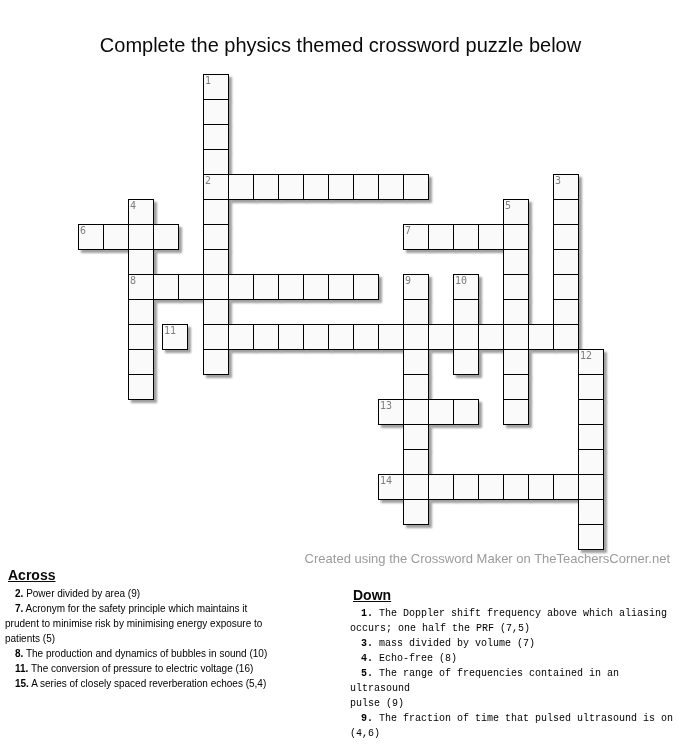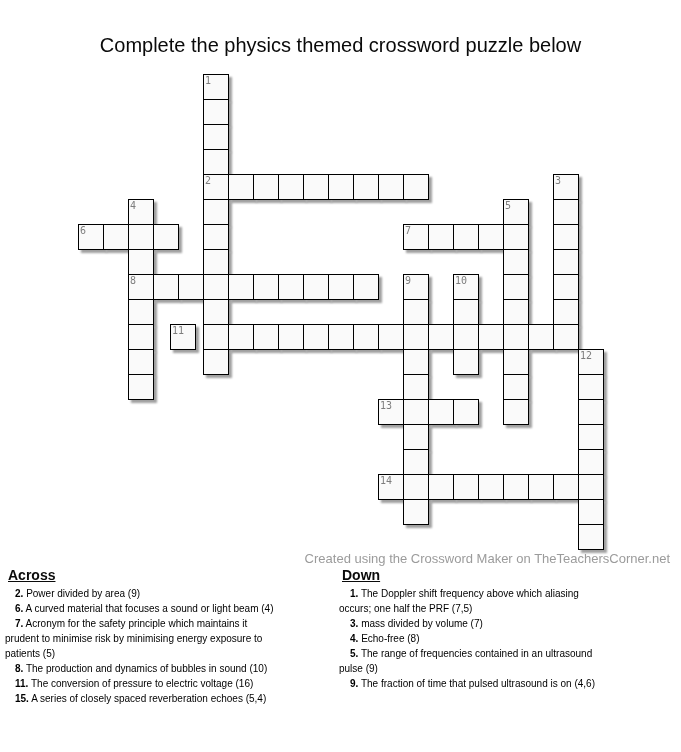--- a/index.html
+++ b/index.html
@@ -21,27 +21,27 @@
     position: absolute; top: 0px; left: 1px;
     font-family: "DejaVu Sans Mono", monospace; font-size: 10px; line-height: 11px;
     color: #7d7d7d;
   }
   .attribution {
     position: absolute; top: 551px; right: 11px;
     font-size: 13px; color: #9b9b9b;
   }
   .clue-col { position: absolute; top: 567px; }
   .clue-col.across { left: 5px;  width: 334px; }
-  .clue-col.down   { left: 339px; width: 324px; }
+  .clue-col.down   { left: 350px; width: 324px; margin-top: 20px; }
   .clue-heading {
     font-size: 14px; font-weight: bold; text-decoration: underline;
     margin: 0 0 3px 3px; color: #0a0a0a;
   }
   .clue { font-size: 10px; line-height: 15px; white-space: pre-line; text-indent: 10px; }
-  .clue-col.down .clue { text-indent: 11px; }
+  .clue-col.down .clue { text-indent: 11px; font-family: Liberation Mono, monospace; }
   .clue b { font-weight: bold; }
 </style>
 </head>
 <body>
 
 <div class="page">
   <h1 class="title">Complete the physics themed crossword puzzle below</h1>
 
   <div class="grid" id="grid">
       <div class="cell" style="left: 125px; top: 0px;">
@@ -111,21 +111,21 @@
       </div>
       <div class="cell" style="left: 425px; top: 200px;"></div>
       <div class="cell" style="left: 475px; top: 200px;"></div>
       <div class="cell" style="left: 50px; top: 225px;"></div>
       <div class="cell" style="left: 125px; top: 225px;"></div>
       <div class="cell" style="left: 325px; top: 225px;"></div>
       <div class="cell" style="left: 375px; top: 225px;"></div>
       <div class="cell" style="left: 425px; top: 225px;"></div>
       <div class="cell" style="left: 475px; top: 225px;"></div>
       <div class="cell" style="left: 50px; top: 250px;"></div>
-      <div class="cell" style="left: 92px; top: 250px;">
+      <div class="cell" style="left: 84px; top: 250px;">
         <span class="num">11</span>
       </div>
       <div class="cell" style="left: 125px; top: 250px;"></div>
       <div class="cell" style="left: 150px; top: 250px;"></div>
       <div class="cell" style="left: 175px; top: 250px;"></div>
       <div class="cell" style="left: 200px; top: 250px;"></div>
       <div class="cell" style="left: 225px; top: 250px;"></div>
       <div class="cell" style="left: 250px; top: 250px;"></div>
       <div class="cell" style="left: 275px; top: 250px;"></div>
       <div class="cell" style="left: 300px; top: 250px;"></div>
@@ -175,21 +175,20 @@
       <div class="cell" style="left: 500px; top: 425px;"></div>
       <div class="cell" style="left: 500px; top: 450px;"></div>
     </div>
 
   <div class="attribution">Created using the Crossword Maker on TheTeachersCorner.net</div>
 
   <div class="clue-col across">
     <div class="clue-heading">Across</div>
     <div class="clue-list" id="across-list">
         <div class="clue"><b>2.</b> <span>Power divided by area (9)</span></div>
-        <div class="clue"><b>6.</b> <span>A curved material that focuses a sound or light beam (4)</span></div>
         <div class="clue"><b>7.</b> <span>Acronym for the safety principle which maintains it
 prudent to minimise risk by minimising energy exposure to
 patients (5)</span></div>
         <div class="clue"><b>8.</b> <span>The production and dynamics of bubbles in sound (10)</span></div>
         <div class="clue"><b>11.</b> <span>The conversion of pressure to electric voltage (16)</span></div>
         <div class="clue"><b>15.</b> <span>A series of closely spaced reverberation echoes (5,4)</span></div>
       </div>
   </div>
 
   <div class="clue-col down">

